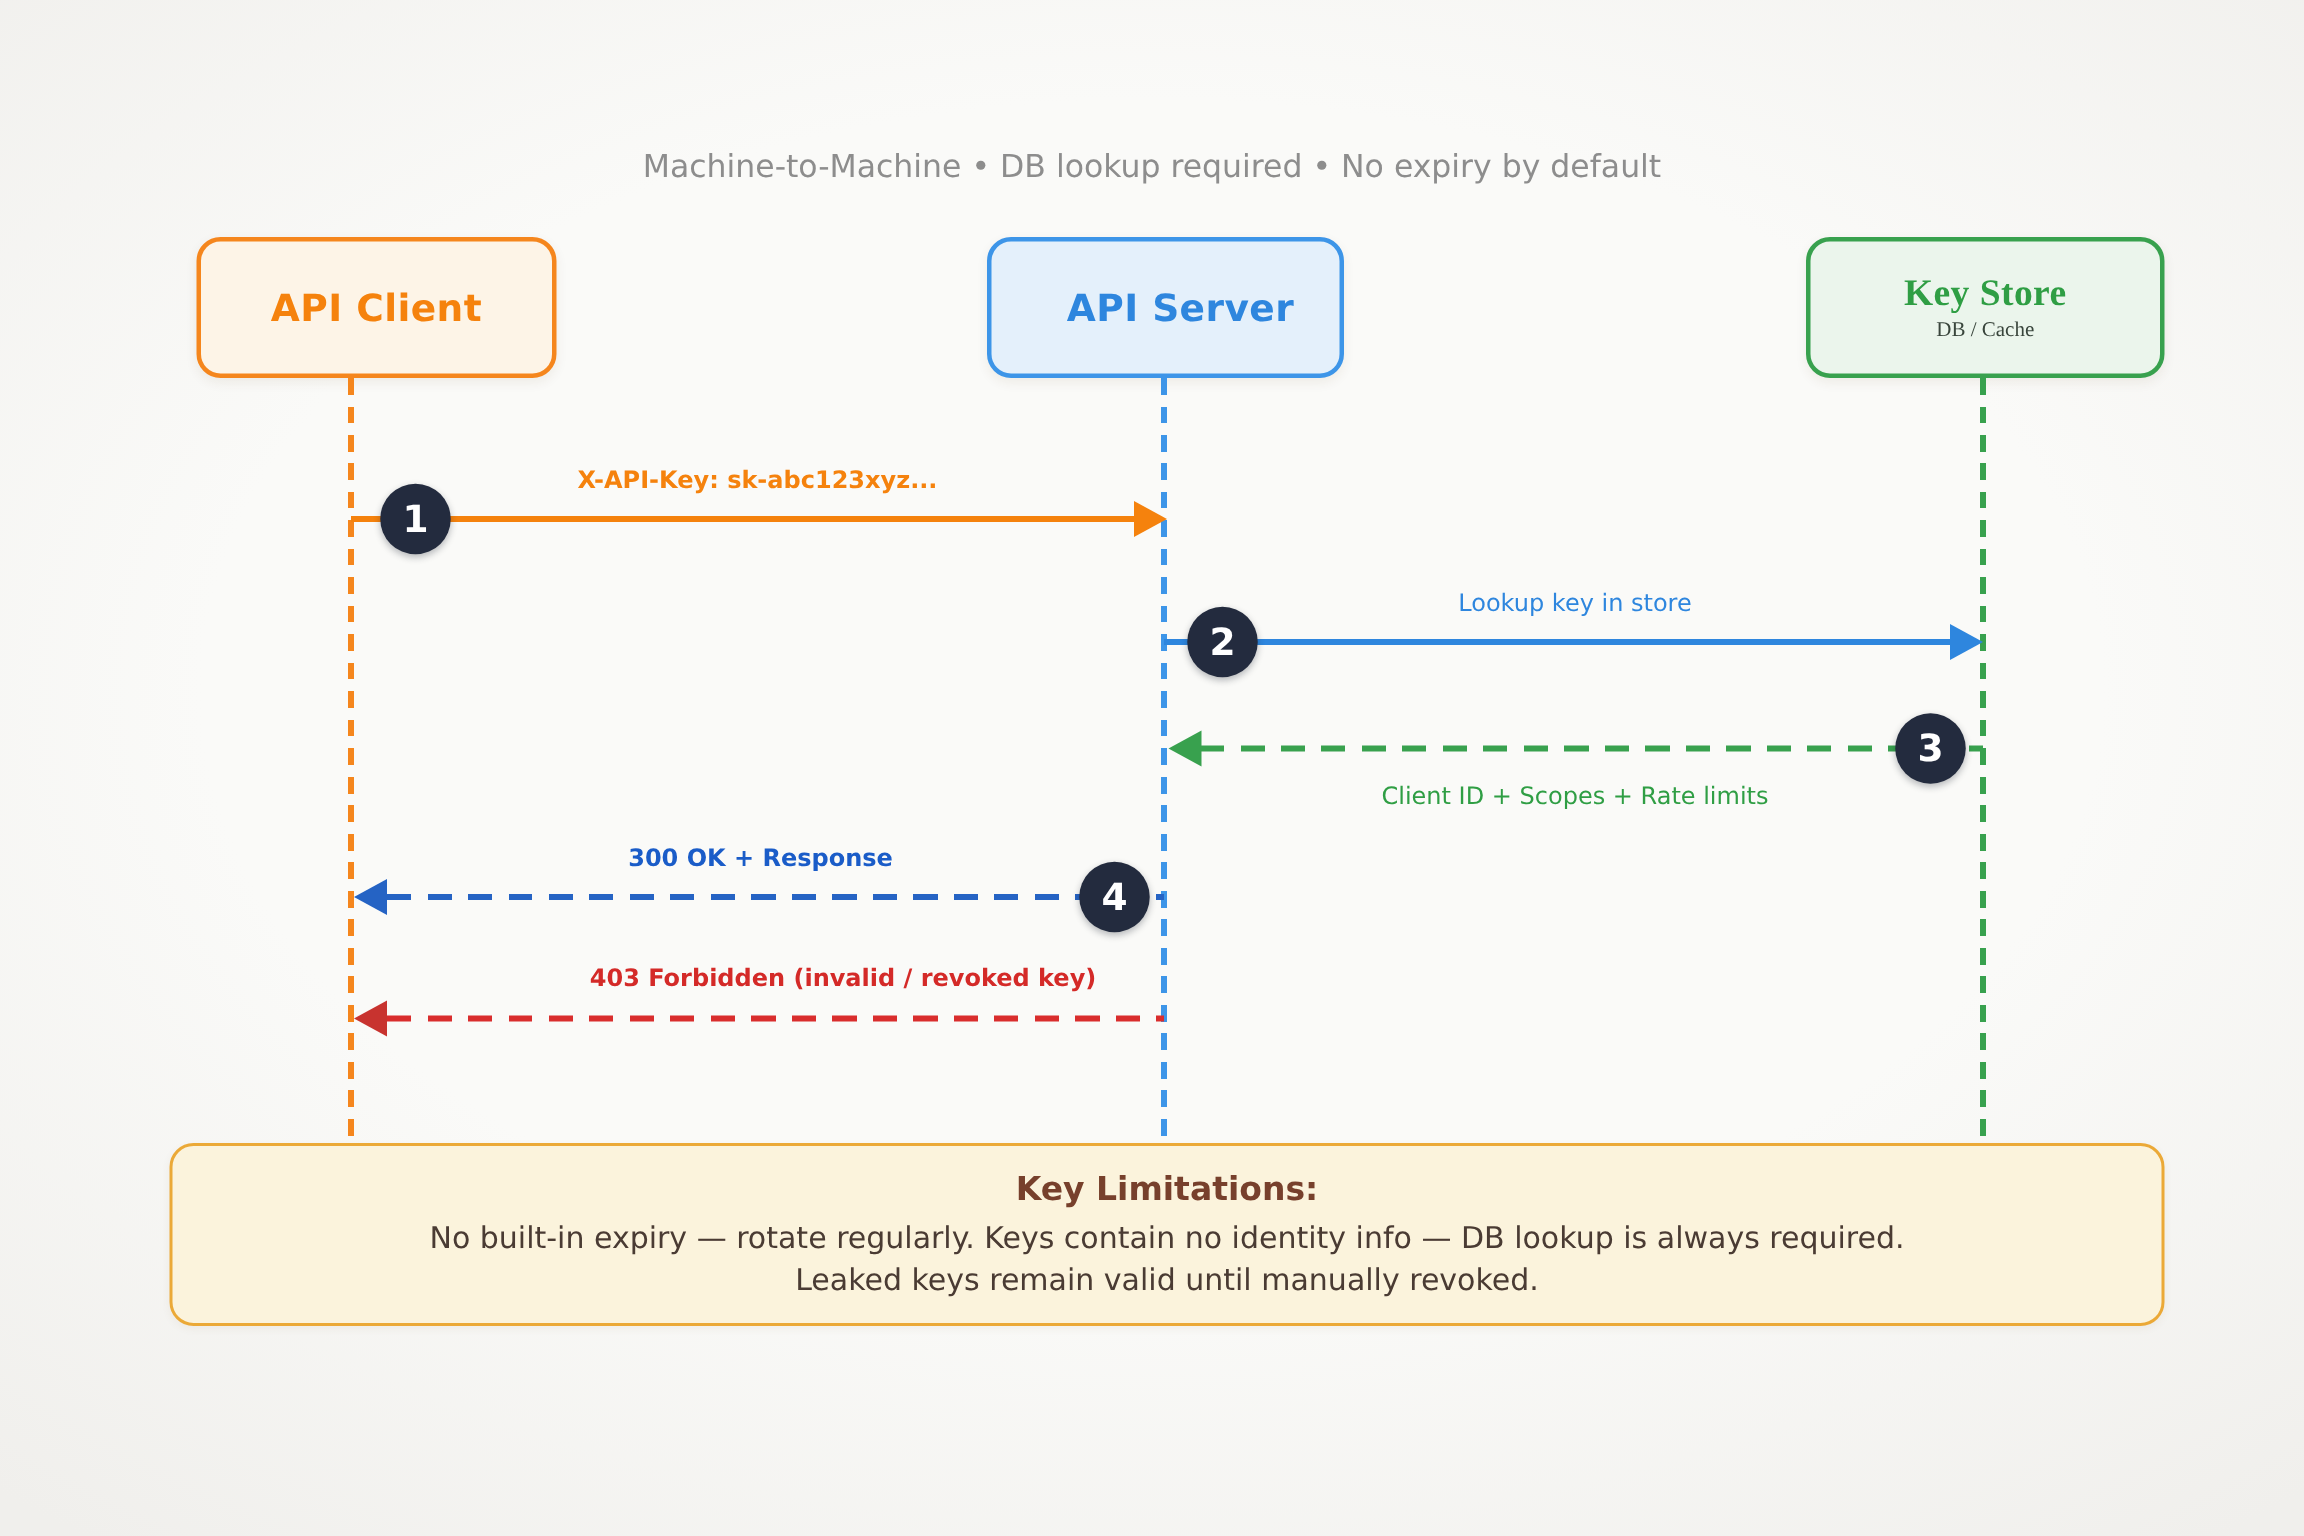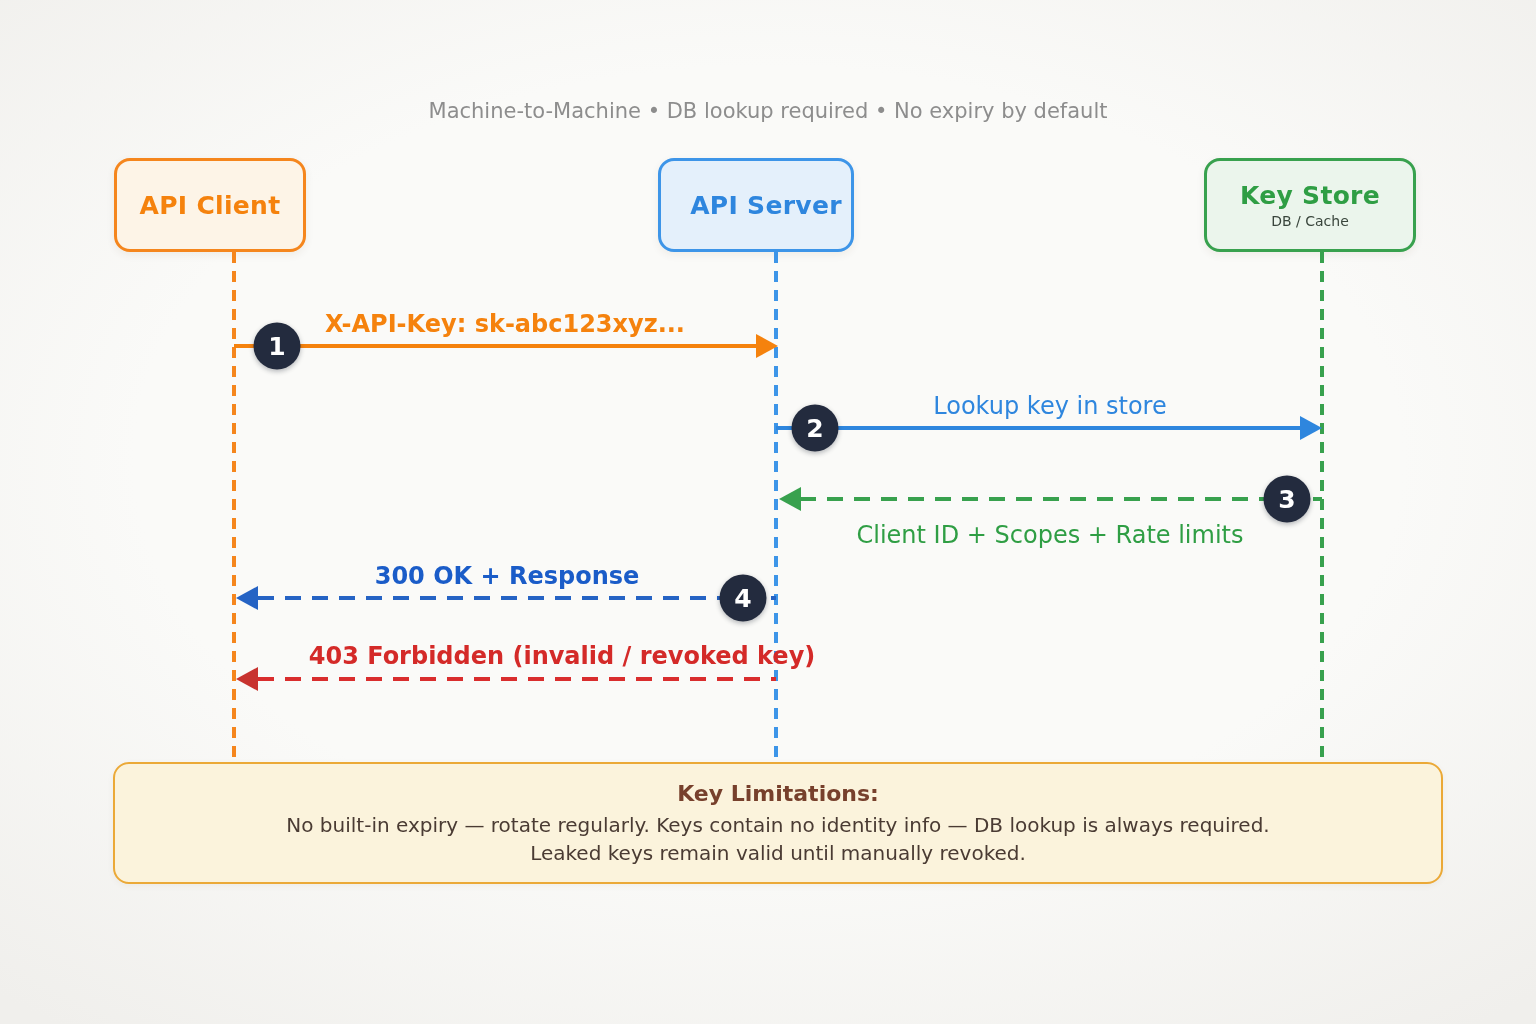--- a/index.html
+++ b/index.html
@@ -43,25 +43,25 @@
     border: 3px solid;
     display: flex;
     flex-direction: column;
     align-items: center;
     justify-content: center;
     box-shadow: 0 3px 8px rgba(80,60,20,0.07);
   }
   .actor-name { font-size: 25px; font-weight: 700; letter-spacing: 0.3px; }
   .actor-sub  { font-size: 14px; color: #39453c; margin-top: 3px; }
 
-  .actor-client { left: 114px; width: 192px; border-color: #f5861d; background: #fdf4e7; }
+  .actor-client { left: 131px; width: 240px; border-color: #f5861d; background: #fdf4e7; }
   .actor-client .actor-name { color: #f5820d; }
-  .actor-server { left: 658px; width: 196px; border-color: #3d95e8; background: #e4f0fb; padding-left: 20px; }
+  .actor-server { left: 658px; width: 238px; border-color: #3d95e8; background: #e4f0fb; padding-left: 20px; }
   .actor-server .actor-name { color: #2e86de; }
-  .actor-store  { left: 1204px; width: 212px; border-color: #38a14e; background: #ebf5ec; }
+  .actor-store  { left: 1204px; width: 239px; border-color: #38a14e; background: #ebf5ec; font-family: Liberation Serif, serif; }
   .actor-store .actor-name { color: #2f9e44; }
 
   
   .lifeline {
     position: absolute;
     top: 252px;
     width: 4px;
     height: 510px;
   }
   .lifeline-client { left: 232px; background: repeating-linear-gradient(180deg, #f5861d 0 11px, transparent 11px 19px); }
@@ -99,21 +99,21 @@
     transform: translate(-50%, -50%);
     box-shadow: 0 2px 5px rgba(20,25,40,0.3);
     z-index: 5;
   }
 
   
   .msg-label {
     position: absolute;
     transform: translateX(-50%);
     white-space: nowrap;
-    font-size: 24px;
+    font-size: 16px;
   }
   .label-orange { color: #f5820d; font-weight: 700; }
   .label-blue-med { color: #2e86de; font-weight: 500; }
   .label-green-med { color: #2f9e44; font-weight: 500; }
   .label-blue-bold { color: #1a5cc8; font-weight: 700; }
   .label-red-bold { color: #d42a28; font-weight: 700; }
 
   
   .note-box {
     position: absolute;

